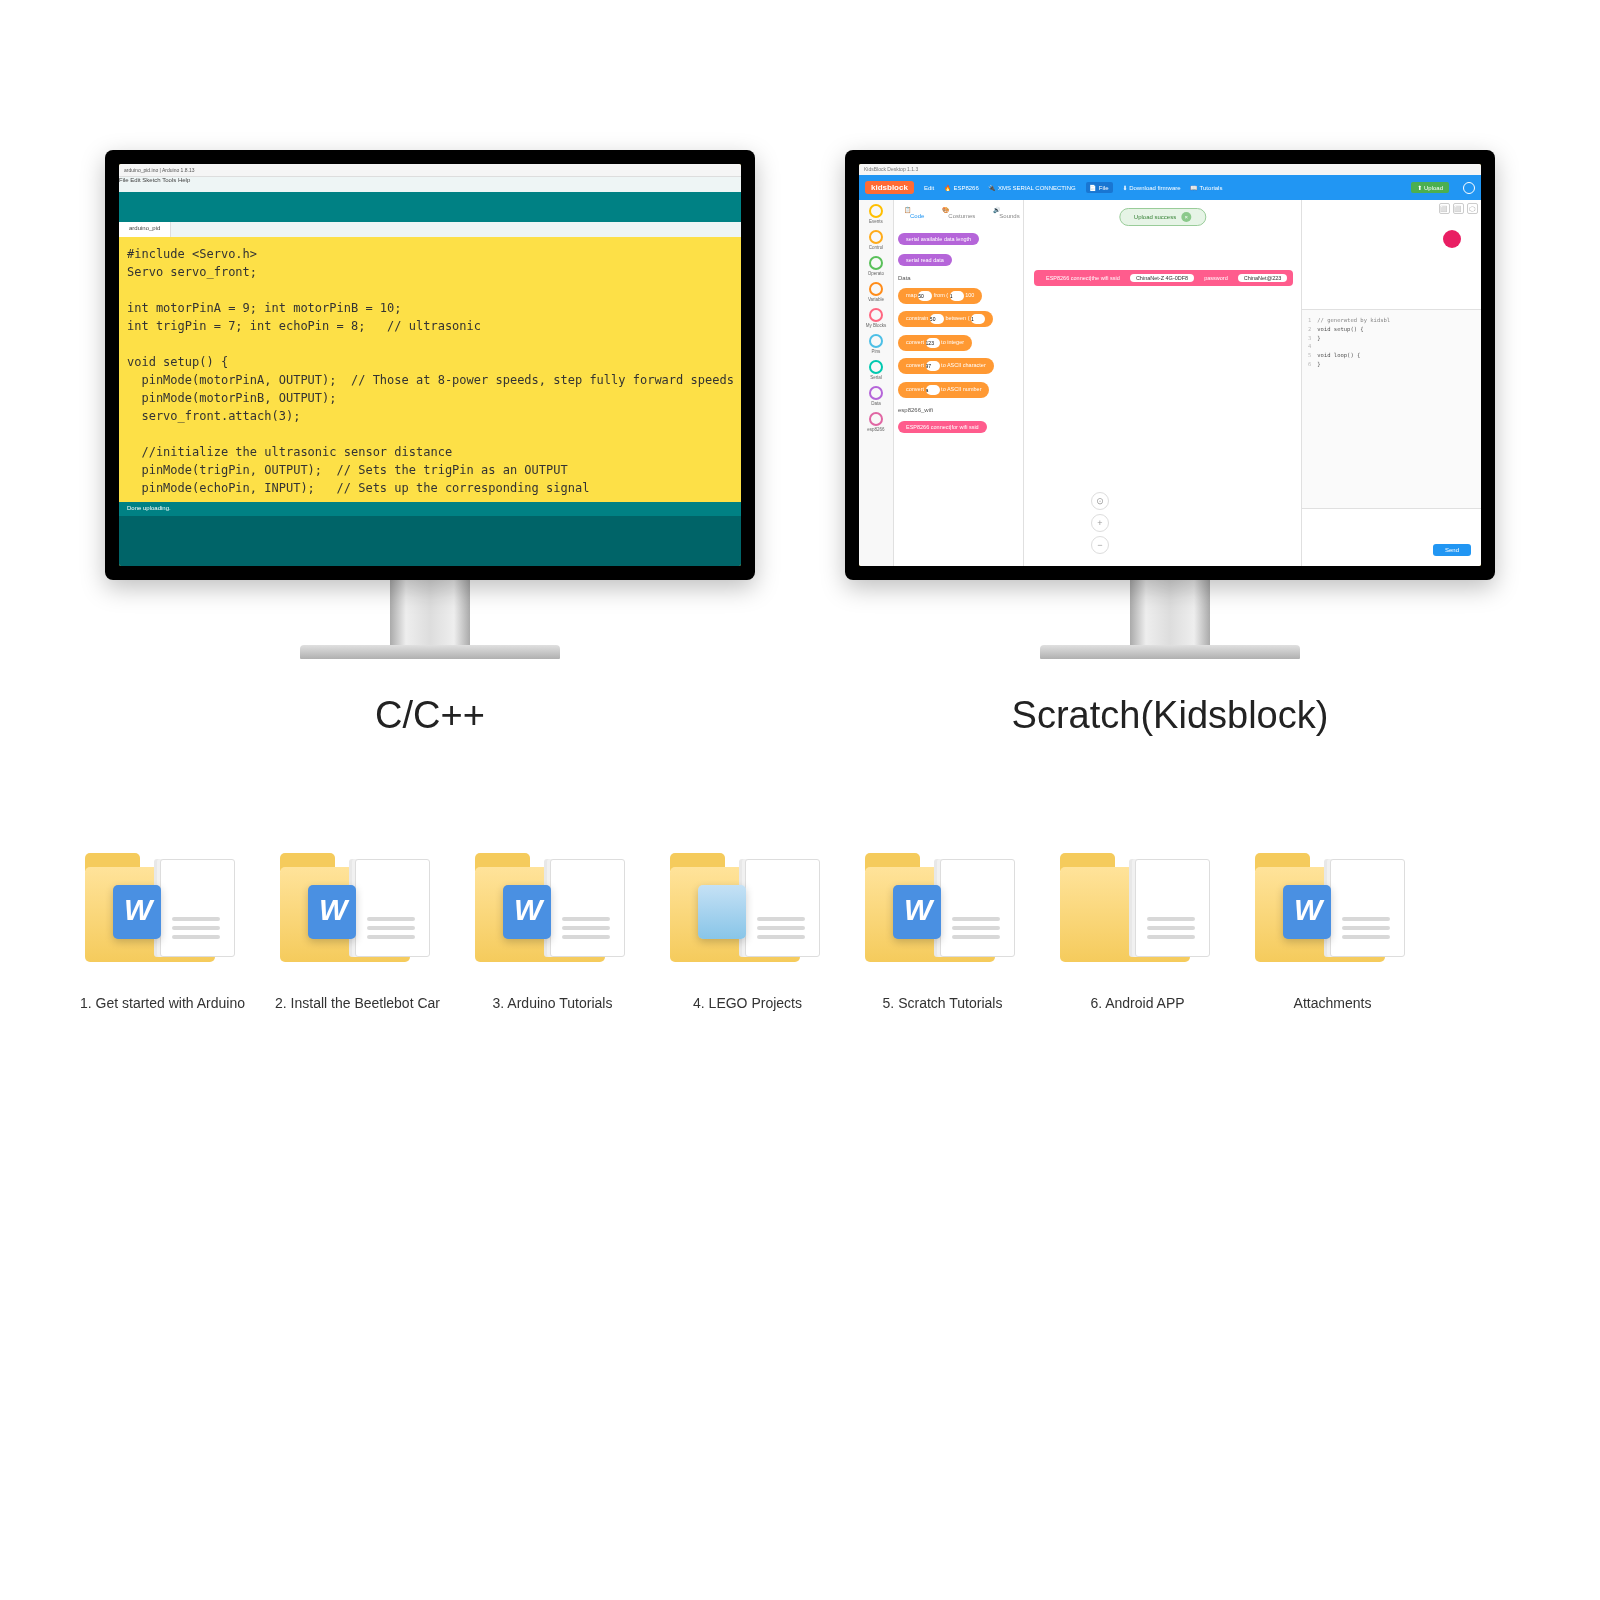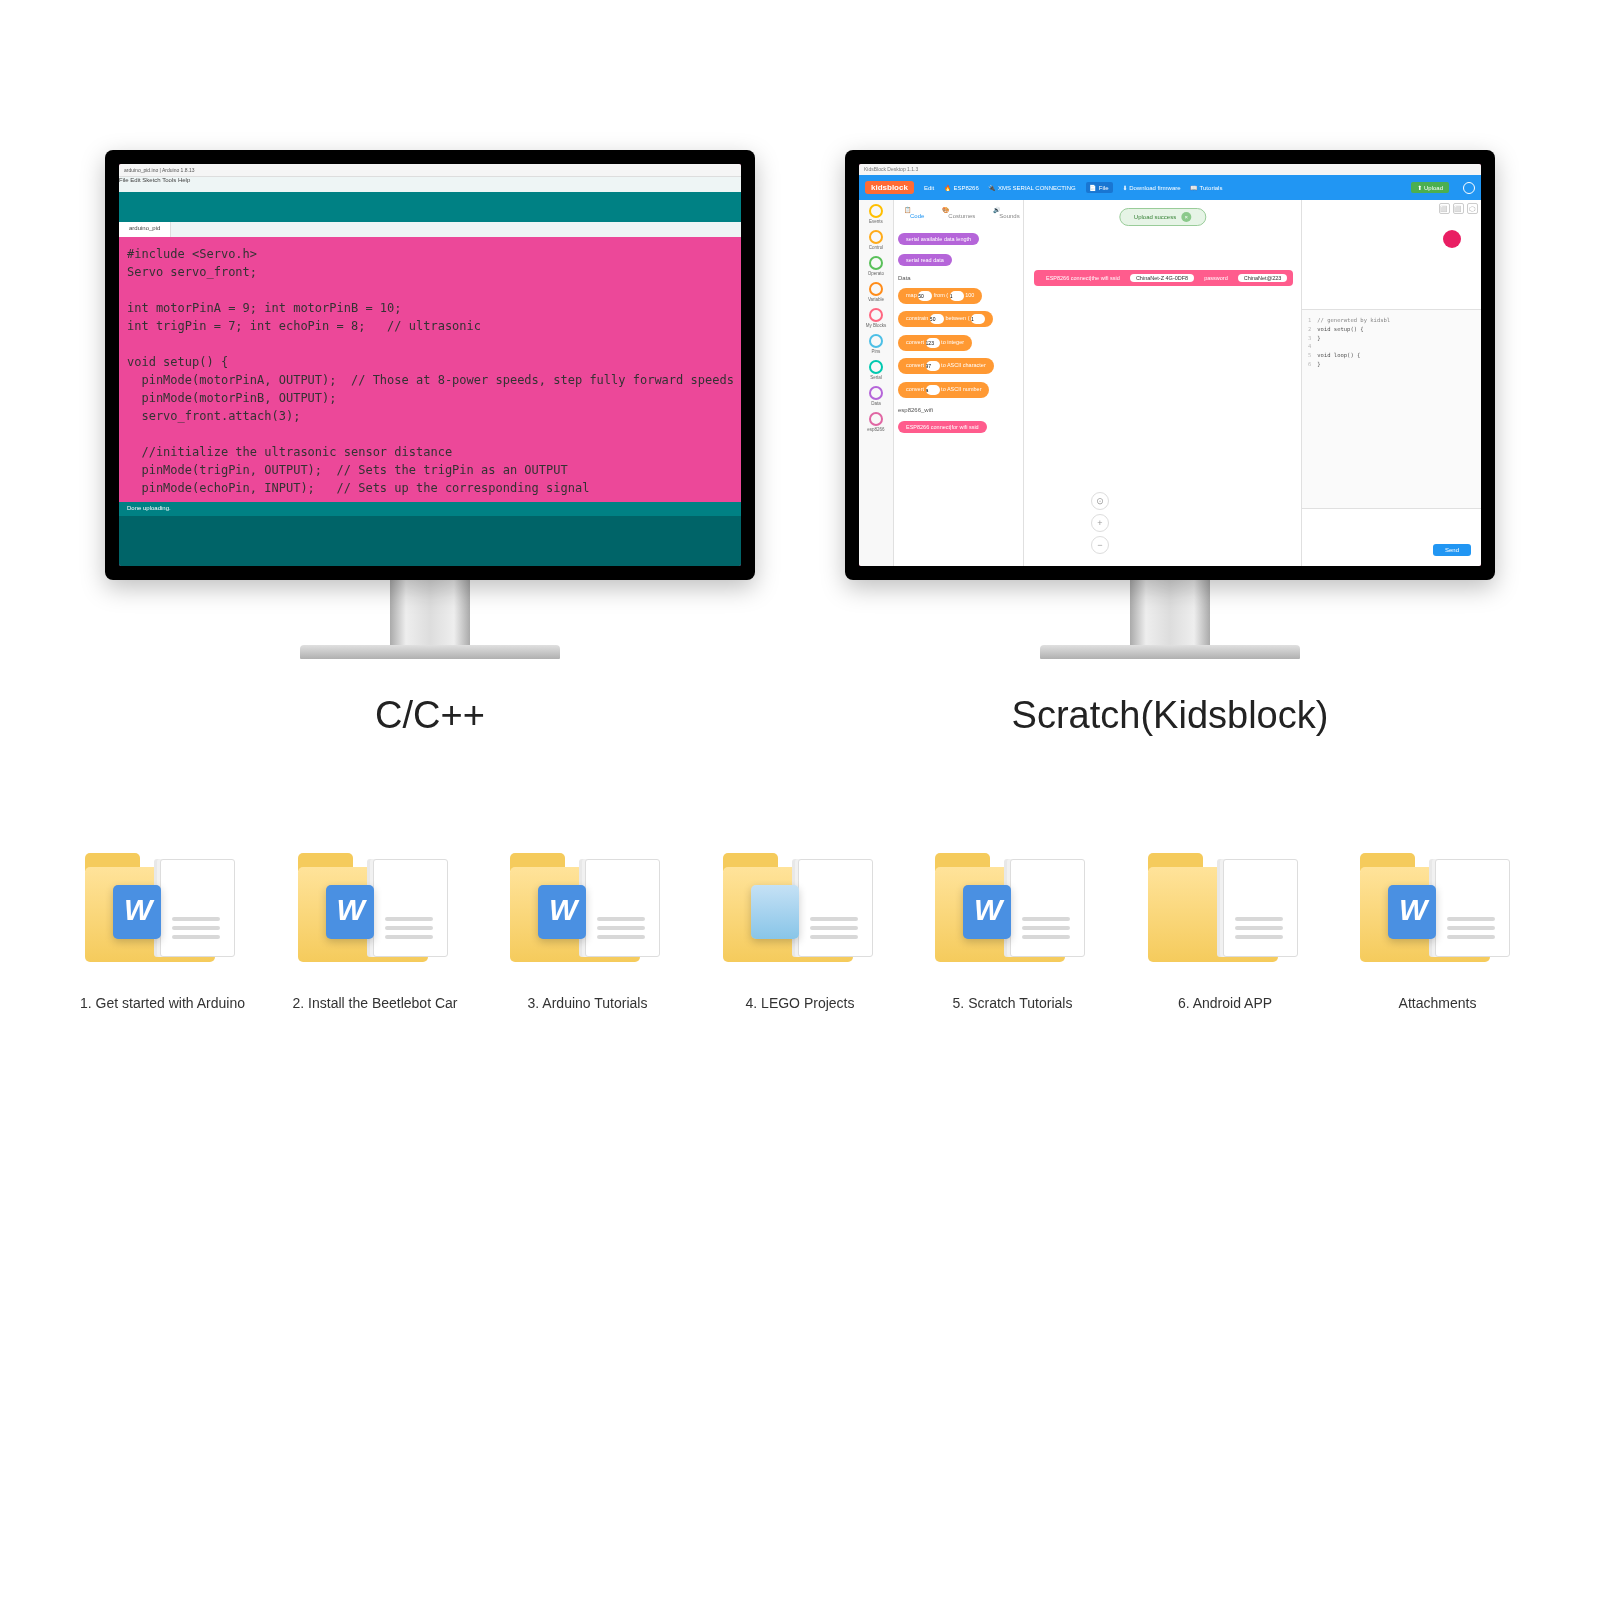--- a/index.html
+++ b/index.html
@@ -8,21 +8,21 @@
 
 
 .title-wrap{position:relative;margin:0 auto 90px;width:1340px}
 .title-border{position:absolute;top:30px;right:-10px;bottom:-50px;width:1280px;border:3px solid #88a5e8;z-index:1}
 .title-banner{background:#82a3e9;color:#fff;font-size:65px;font-weight:bold;letter-spacing:3px;padding:20px 55px;display:inline-block;position:relative;z-index:2;font-family:'Trebuchet MS',sans-serif}
 
 
 .monitors{display:flex;justify-content:space-around;margin-top:110px;margin-bottom:80px}
 .monitor-unit{display:flex;flex-direction:column;align-items:center}
 .monitor-frame{width:650px;height:430px;background:#000;border-radius:8px;padding:14px;position:relative;box-shadow:0 8px 25px rgba(0,0,0,0.25)}
-.monitor-screen{width:100%;height:100%;background:#ec4899;border-radius:2px;overflow:hidden;position:relative}
+.monitor-screen{width:100%;height:100%;background:#fde047;border-radius:2px;overflow:hidden;position:relative}
 .monitor-stand-neck{width:80px;height:65px;background:linear-gradient(90deg,#aaa,#eee 20%,#ddd 50%,#eee 80%,#aaa)}
 .monitor-stand-base{width:260px;height:14px;background:linear-gradient(#e0e0e0,#b0b0b0);border-radius:4px 4px 1px 1px}
 .monitor-label{font-size:38px;margin-top:35px;font-weight:400;color:#222}
 
 
 .arduino-titlebar{height:13px;background:#f5f5f5;border-bottom:1px solid #ddd;font-size:5px;padding:3px 5px;color:#555}
 .arduino-toolbar{height:30px;background:#008184}
 .arduino-tab{height:15px;background:#eef5f5;display:flex;font-size:6px;color:#444}
 .arduino-tab span{background:#fff;padding:3px 10px;border-right:1px solid #ddd}
 .arduino-code{padding:8px;font-family:monospace;font-size:12px;line-height:1.5;color:#333;height:280px;white-space:pre}
@@ -65,21 +65,21 @@
 .kb-zoom span{width:18px;height:18px;border:1px solid #ddd;border-radius:50%;background:#fff;font-size:9px;text-align:center;line-height:17px;color:#999}
 .kb-bottom{height:58px;background:#fff;border-top:1px solid #e0e0e0;position:relative}
 .kb-send{position:absolute;bottom:10px;right:10px;background:#2196f3;color:#fff;padding:3px 12px;border-radius:3px;font-size:6px}
 
 
 .tutorial-box{border:2.5px solid #779ae0;border-radius:16px;padding:22px 35px;display:inline-block;font-size:48px;font-weight:bold;color:#222;position:relative;margin-left:10px}
 .tutorial-box::after{content:'';position:absolute;bottom:-22px;left:50px;width:0;height:0;border:14px solid transparent;border-top-color:#779ae0}
 .tutorial-box::before{content:'';position:absolute;bottom:-17px;left:52px;width:0;height:0;border:12px solid transparent;border-top-color:#fff;z-index:1}
 
 
-.folders{display:flex;justify-content:space-between;margin-top:110px;padding:0 5px}
+.folders{display:flex;margin-top:110px;padding:0 5px}
 .folder-item{display:flex;flex-direction:column;align-items:center;width:195px}
 .folder-icon{width:155px;height:130px;position:relative;margin-bottom:18px}
 .folder-back{position:absolute;width:130px;height:95px;background:linear-gradient(#ffe39a,#f5cb5c);border-radius:5px;top:20px;left:0}
 .folder-tab{position:absolute;width:55px;height:18px;background:#f5cb5c;border-radius:5px 5px 0 0;top:6px;left:0}
 .folder-paper{position:absolute;width:75px;height:98px;background:#fff;border:1px solid #ddd;border-radius:3px;right:5px;top:12px;box-shadow:-3px 0 0 #f1f1f1,-6px 0 0 #e8e8e8}
 .folder-doc{position:absolute;width:48px;height:54px;background:#4a90e2;border-radius:5px;top:38px;left:28px;box-shadow:0 3px 8px rgba(0,0,0,0.2)}
 .folder-doc.w::after{content:'W';color:#fff;font-size:30px;font-weight:bold;position:absolute;top:8px;left:11px;font-style:italic}
 .folder-doc.pic{background:linear-gradient(#c5e1f5,#88c5e8)}
 .folder-lines{position:absolute;bottom:12px;right:14px}
 .folder-lines span{display:block;width:48px;height:4px;background:#d8d8d8;border-radius:2px;margin:5px 0}

